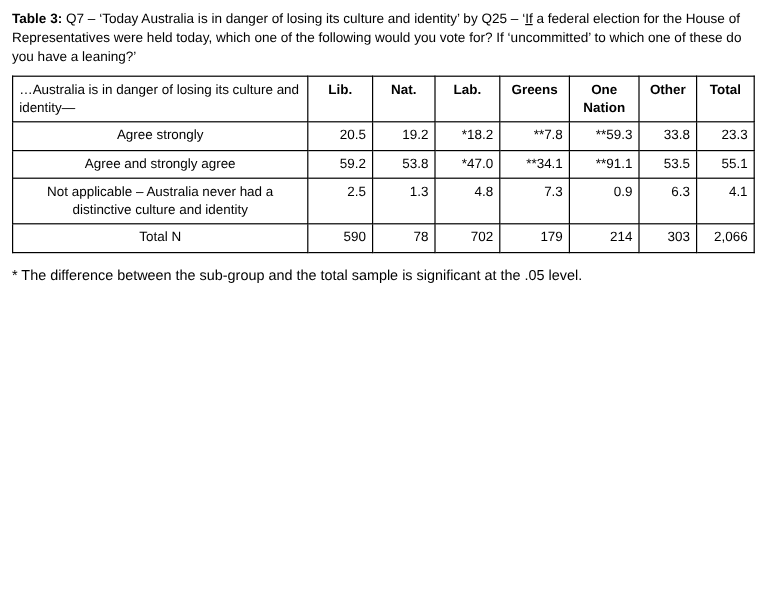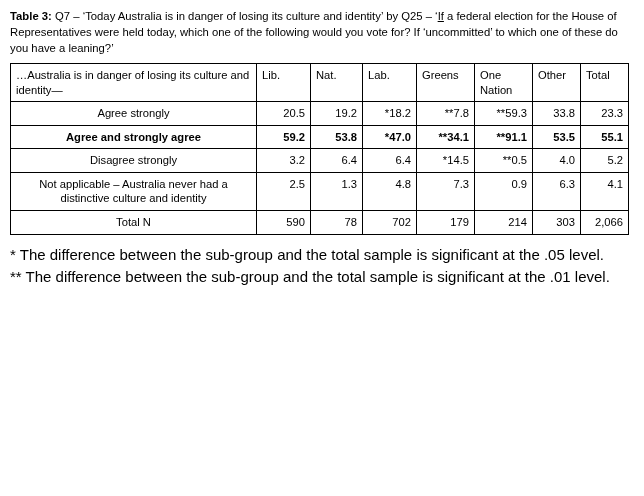--- a/index.html
+++ b/index.html
@@ -45,33 +45,34 @@
     vertical-align: top;
     line-height: 1.3;
   }
   td.rowlabel {
     text-align: center;
   }
   td.num {
     text-align: right;
   }
   tr.bold td {
-    font-weight: bold;
+    font-weight: normal;
   }
   .hdr td {
     vertical-align: top;
     text-align: left;
     font-weight: normal;
   }
   .hdr td.num {
-    text-align: left;
+    text-align: center;
+    font-weight: bold;
   }
   .footnotes {
     margin-top: 9px;
-    font-size: 15px;
+    font-size: 12px;
     line-height: 1.5;
   }
   .footnotes div {
     white-space: nowrap;
   }
   
   col.c0 { width: 246px; }
   col.c1 { width: 54px; }
   col.c2 { width: 52px; }
   col.c3 { width: 54px; }
@@ -128,30 +129,20 @@
         <td class="num">53.8</td>
         <td class="num">*47.0</td>
         <td class="num">**34.1</td>
         <td class="num">**91.1</td>
         <td class="num">53.5</td>
         <td class="num">55.1</td>
       </tr>
 
 
 
-      <tr>
-        <td class="rowlabel">Disagree strongly</td>
-        <td class="num">3.2</td>
-        <td class="num">6.4</td>
-        <td class="num">6.4</td>
-        <td class="num">*14.5</td>
-        <td class="num">**0.5</td>
-        <td class="num">4.0</td>
-        <td class="num">5.2</td>
-      </tr>
 
 
       <tr>
         <td class="rowlabel">Not applicable – Australia never had a distinctive culture and identity</td>
         <td class="num">2.5</td>
         <td class="num">1.3</td>
         <td class="num">4.8</td>
         <td class="num">7.3</td>
         <td class="num">0.9</td>
         <td class="num">6.3</td>
@@ -167,16 +158,15 @@
         <td class="num">179</td>
         <td class="num">214</td>
         <td class="num">303</td>
         <td class="num">2,066</td>
       </tr>
     </tbody>
   </table>
 
   <div class="footnotes">
     <div>* The difference between the sub-group and the total sample is significant at the .05 level.</div>
-    <div>** The difference between the sub-group and the total sample is significant at the .01 level.</div>
   </div>
 
 </div>
 
 </body></html>

